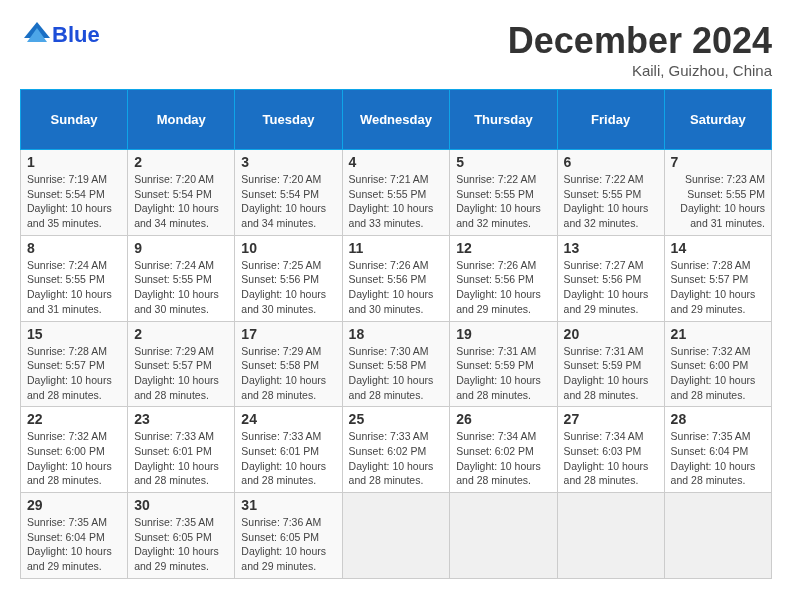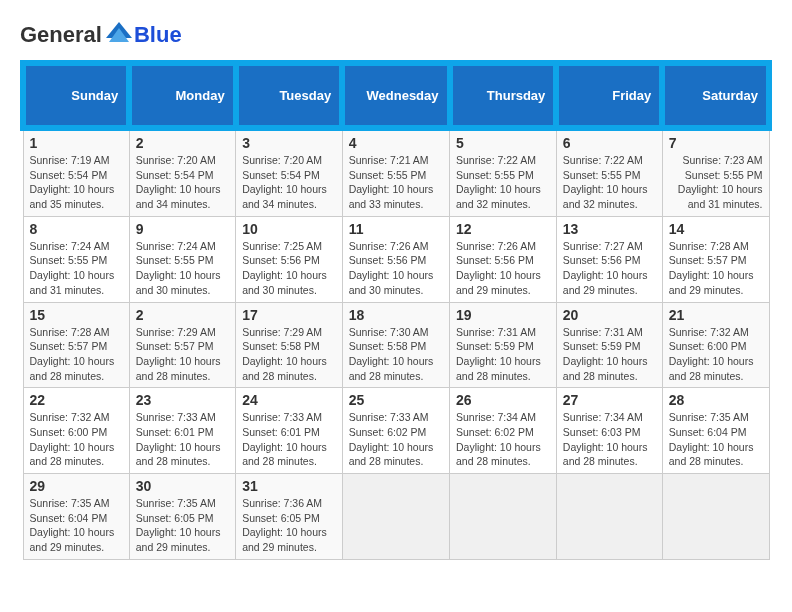--- a/index.html
+++ b/index.html
@@ -48,25 +48,25 @@
       color: #555;
     }
     .calendar {
       width: 100%;
       border-collapse: collapse;
       font-size: 11px;
     }
     .calendar th {
       background-color: #1a6fc4;
       color: #fff;
-      text-align: right;
+      text-align: center;
       padding: 22px 8px;
       font-size: 13px;
       font-weight: bold;
-      border: 6px solid #0ea5e9;
+      border: 1px solid #0ea5e9;
     }
     .calendar td {
       vertical-align: top;
       border: 1px solid #ccc;
       padding: 4px 6px;
       width: 108px;
       min-height: 80px;
       background: #fff;
     }
     .calendar tr:nth-child(odd) td {
@@ -89,26 +89,29 @@
     }
     .empty-cell {
       background: #f0f0f0 !important;
     }
   </style>
 </head>
 <body>
 
 <div class="header-area">
   <div class="logo">
-    <span class="logo-text-general">General</span>
     <svg class="logo-icon" viewBox="0 0 30 30">
       <polygon points="15,2 28,18 2,18" fill="#1a6fc4"></polygon>
       <polygon points="15,8 25,22 5,22" fill="#4da6e8"></polygon>
     </svg>
     <span class="logo-text-blue">Blue</span>
+  </div>
+  <div class="title-area">
+    <div class="month-title">December 2024</div>
+    <div class="location">Kaili, Guizhou, China</div>
   </div>
 </div>
 
 <table class="calendar">
   <thead>
     <tr id="calendar-header">
     <th>Sunday</th>
         <th>Monday</th>
         <th>Tuesday</th>
         <th>Wednesday</th>

